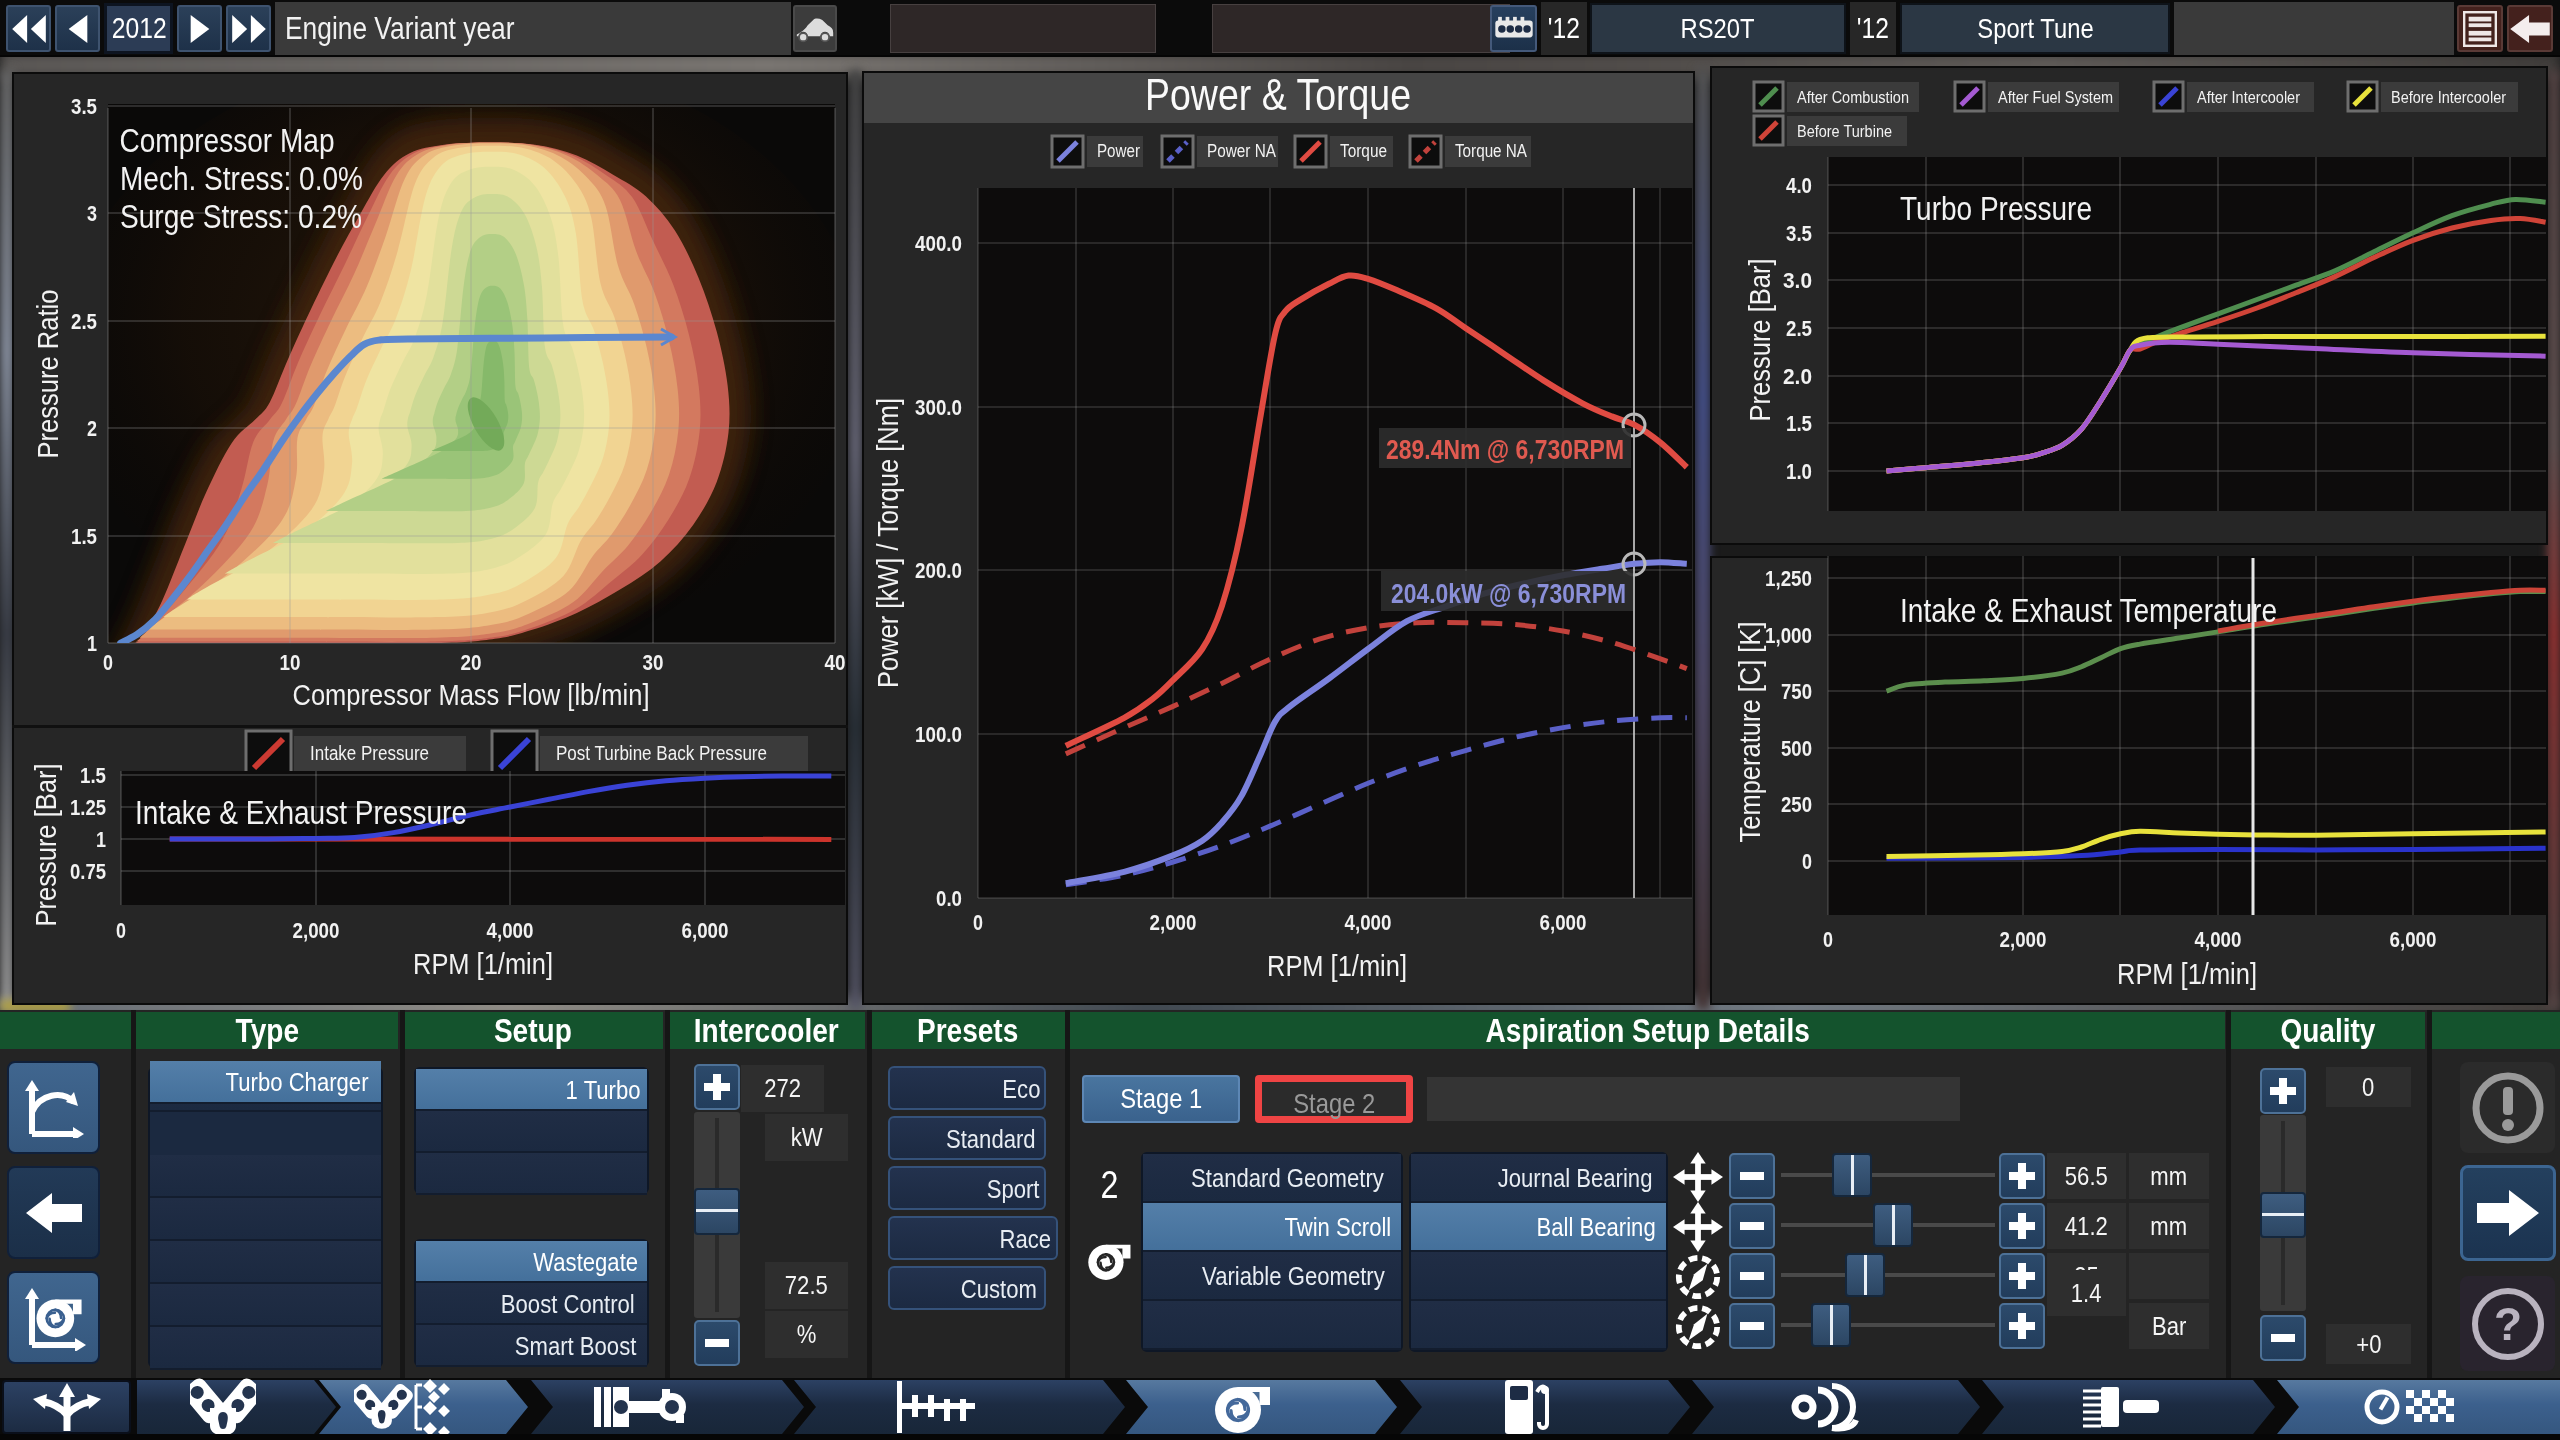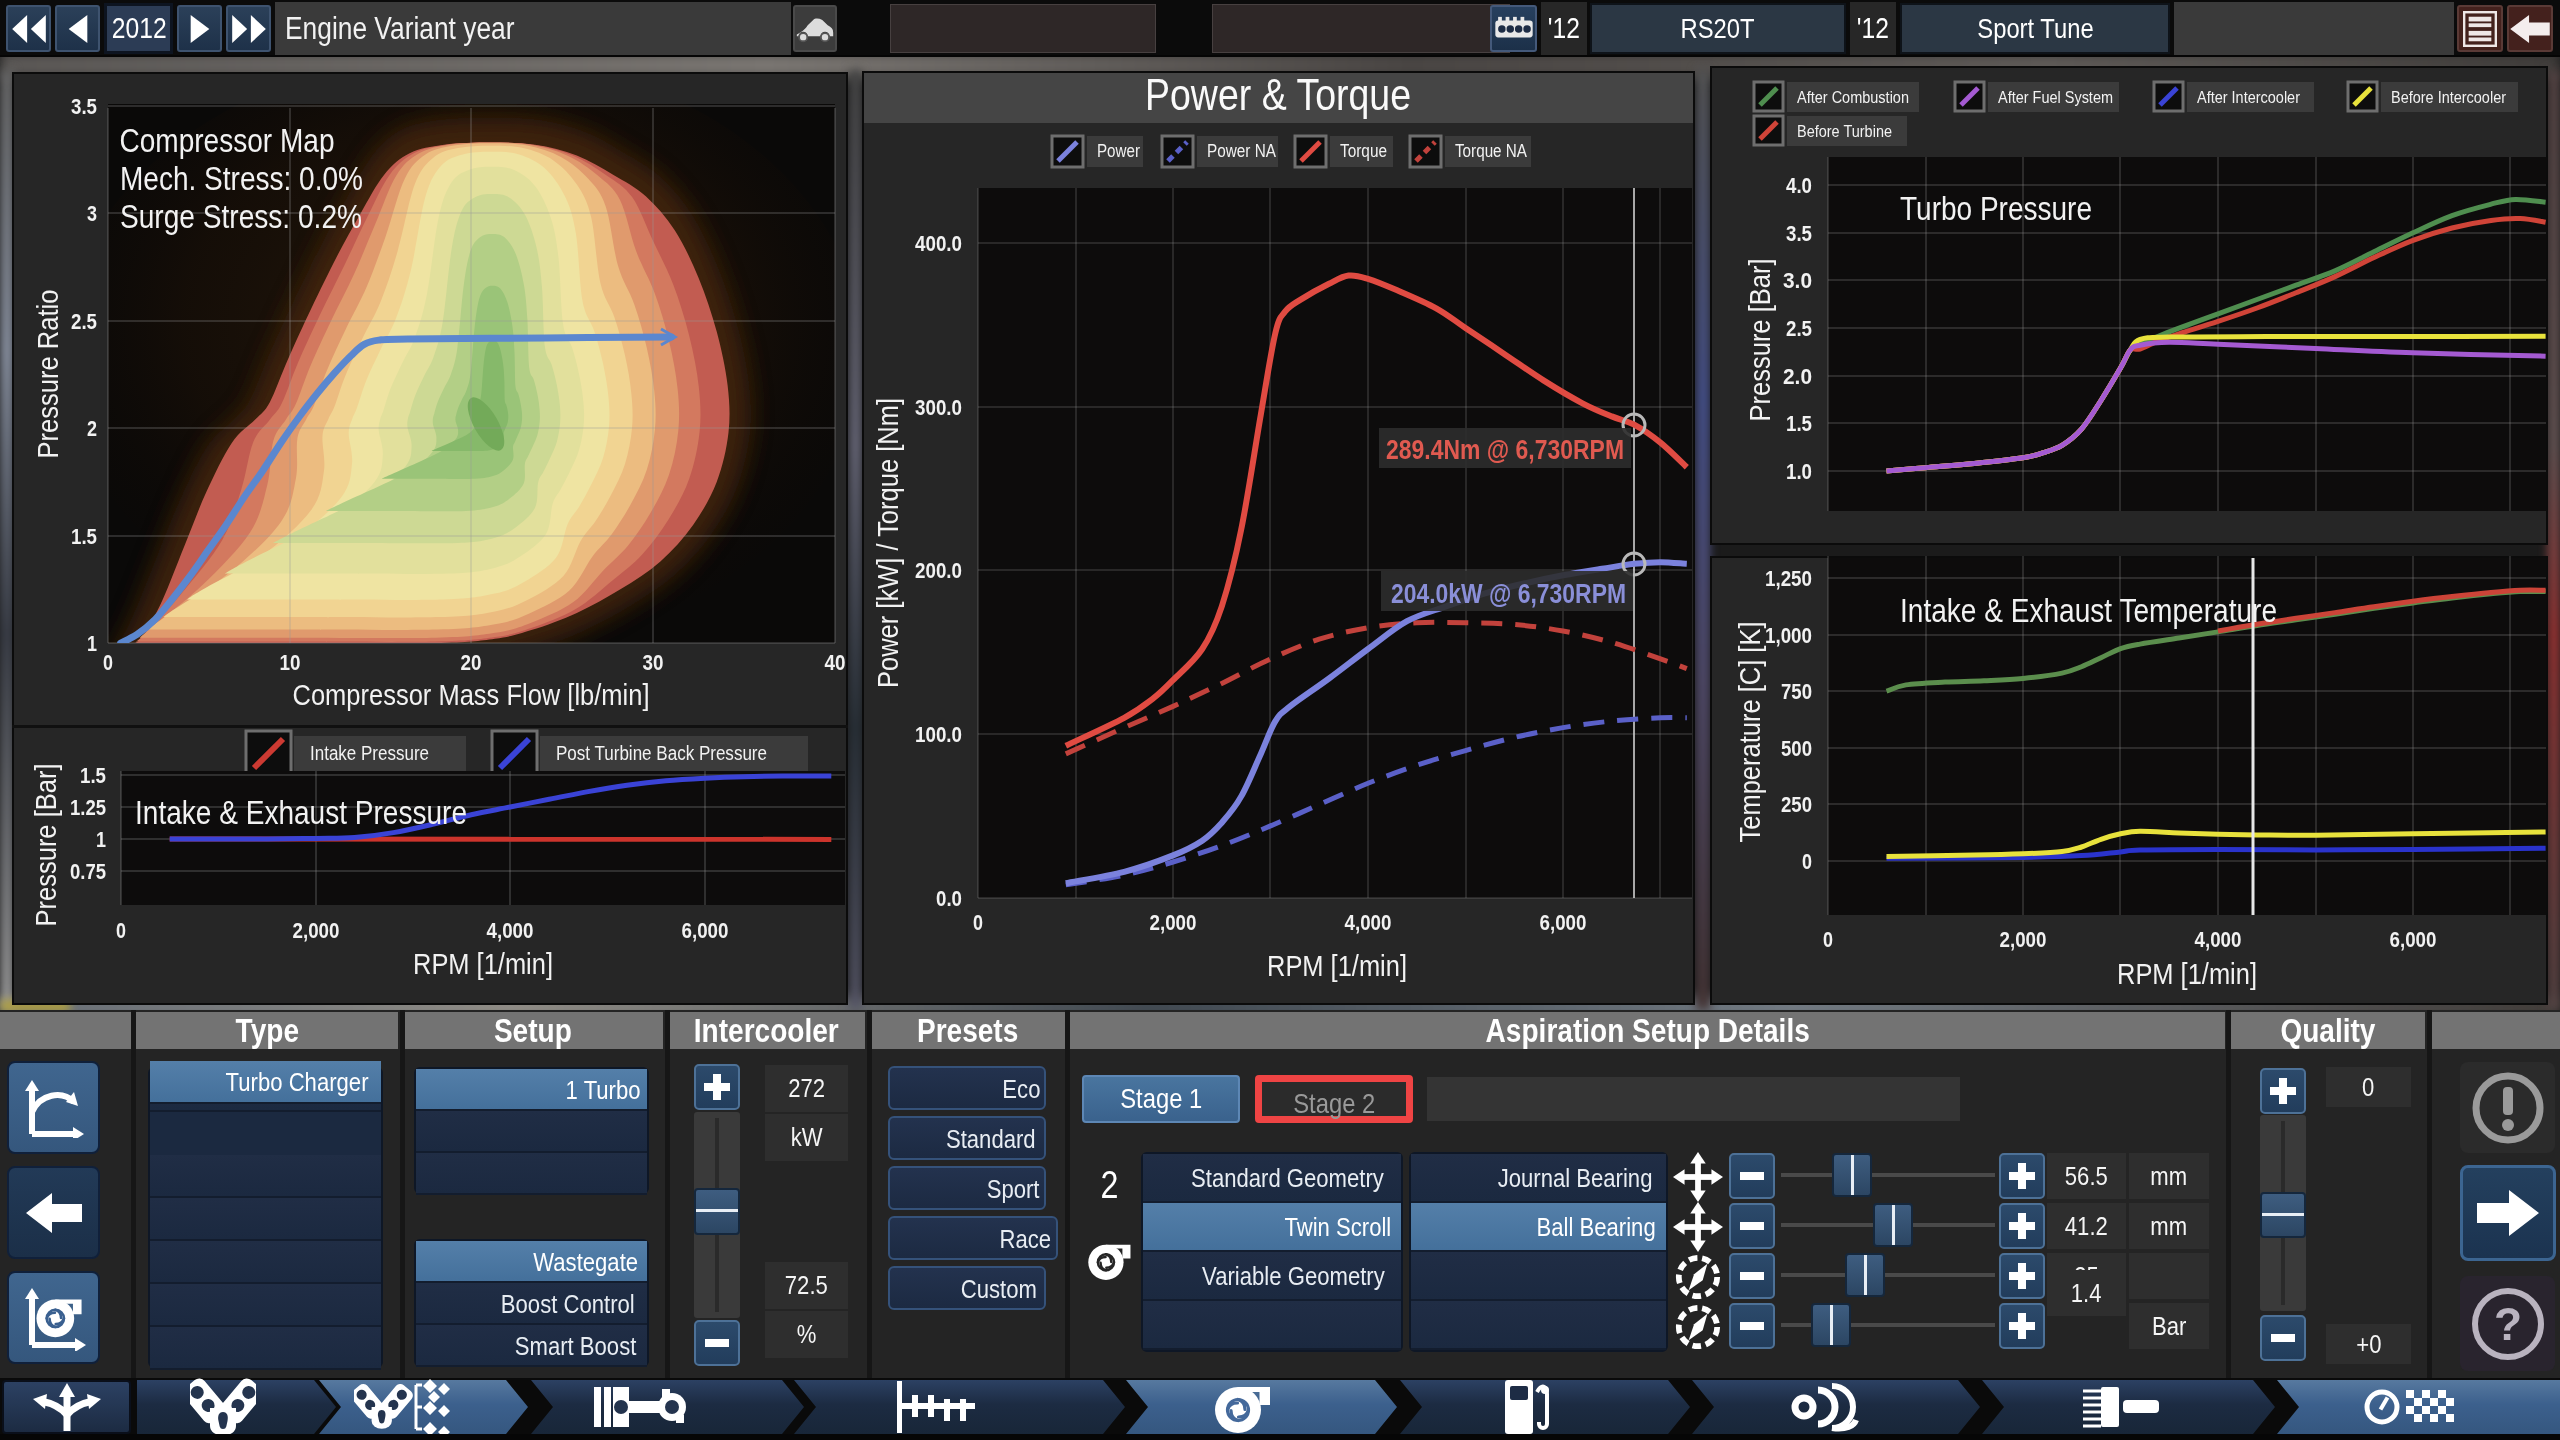--- a/index.html
+++ b/index.html
@@ -1,18 +1,18 @@
 <!DOCTYPE html>
 <html><head><meta charset="utf-8"><style>
 *{margin:0;padding:0;box-sizing:border-box}
 html,body{width:2560px;height:1440px;overflow:hidden;background:#141414;font-family:"Liberation Sans",sans-serif}
 .abs{position:absolute}
 .cx{display:inline-block;transform:scaleX(.85);transform-origin:50% 50%;white-space:nowrap}
 .panel{position:absolute;background:#262626;border:2px solid #0b0b0b}
-.hdr{position:absolute;top:1012px;height:37px;background:#737373;color:#fff;
+.hdr{position:absolute;top:1012px;height:37px;background:#14532d;color:#fff;
  font:bold 33px/37px "Liberation Sans",sans-serif;text-align:center}
 .vsep{position:absolute;top:1010px;height:372px;width:5px;background:#161616}
 .row{position:absolute;color:#e8edf3;font:26px/43px "Liberation Sans",sans-serif;text-align:right;
  background:linear-gradient(#202d45,#1b2940);border-bottom:2px solid #131d2e}
 .rowsel{background:linear-gradient(#547fa9,#44709b);color:#fff}
 .btnb{position:absolute;background:linear-gradient(#2c4a6b,#223d5c);border:2px solid #4d7197;border-radius:5px;
  color:#fff;text-align:center}
 .field{position:absolute;background:#2e2e2e;color:#f5f5f5;text-align:center;font:26px/46px "Liberation Sans",sans-serif}
 .pbtn{position:absolute;background:linear-gradient(#23324e,#1c2a42);border:2px solid #35527a;border-radius:6px;
  color:#e8edf3;text-align:right;font:26px/42px "Liberation Sans",sans-serif}
@@ -430,21 +430,21 @@
       <rect y="9" width="26" height="8" fill="#fff"></rect>
       <rect x="9" width="8" height="26" fill="#fff"></rect>
     </svg></div>
 <div class="abs" style="left:694px;top:1112px;width:46px;height:206px;background:#3a3a3a;border-radius:3px"></div>
 <div class="abs" style="left:715px;top:1118px;width:4px;height:194px;background:#2a2a2a"></div>
 <div class="abs" style="left:694px;top:1188px;width:46px;height:47px;background:linear-gradient(#3e5d80,#2c4663);border:2px solid #15273c;border-radius:4px"></div>
 <div class="abs" style="left:696px;top:1209px;width:42px;height:3px;background:#e8eef5"></div>
 <div class="btnb" style="left:694px;top:1320px;width:46px;height:46px"><svg width="24" height="8" viewBox="0 0 24 8" style="margin-top:17px">
       <rect width="24" height="8" fill="#fff"></rect>
     </svg></div>
-<div class="field" style="left:765px;top:1065px;width:83px;height:47px"><span class="cx">272</span></div>
+<div class="field" style="left:741px;top:1065px;width:83px;height:47px"><span class="cx">272</span></div>
 <div class="field" style="left:765px;top:1114px;width:83px;height:47px"><span class="cx">kW</span></div>
 <div class="field" style="left:765px;top:1262px;width:83px;height:47px"><span class="cx">72.5</span></div>
 <div class="field" style="left:765px;top:1311px;width:83px;height:47px"><span class="cx">%</span></div>
 <div class="pbtn" style="left:888px;top:1066px;width:158px;height:44px"><span class="cx">Eco</span></div>
 <div class="pbtn" style="left:888px;top:1116px;width:158px;height:44px"><span class="cx">Standard</span></div>
 <div class="pbtn" style="left:888px;top:1166px;width:158px;height:44px"><span class="cx">Sport</span></div>
 <div class="pbtn" style="left:888px;top:1216px;width:170px;height:44px"><span class="cx">Race</span></div>
 <div class="pbtn" style="left:888px;top:1266px;width:158px;height:44px"><span class="cx">Custom</span></div>
 <div class="abs" style="left:1082px;top:1075px;width:158px;height:48px;background:linear-gradient(#49759f,#3a628d);border:2px solid #5d87b5;border-radius:4px;color:#fff;text-align:center;font:28px/44px 'Liberation Sans'"><span class="cx">Stage 1</span></div>
 <div class="abs" style="left:1255px;top:1075px;width:158px;height:48px;background:#2b2b2b;border:7px solid #ef4444;border-radius:4px;color:#999;text-align:center;font:28px/44px 'Liberation Sans'"><span class="cx">Stage 2</span></div>

